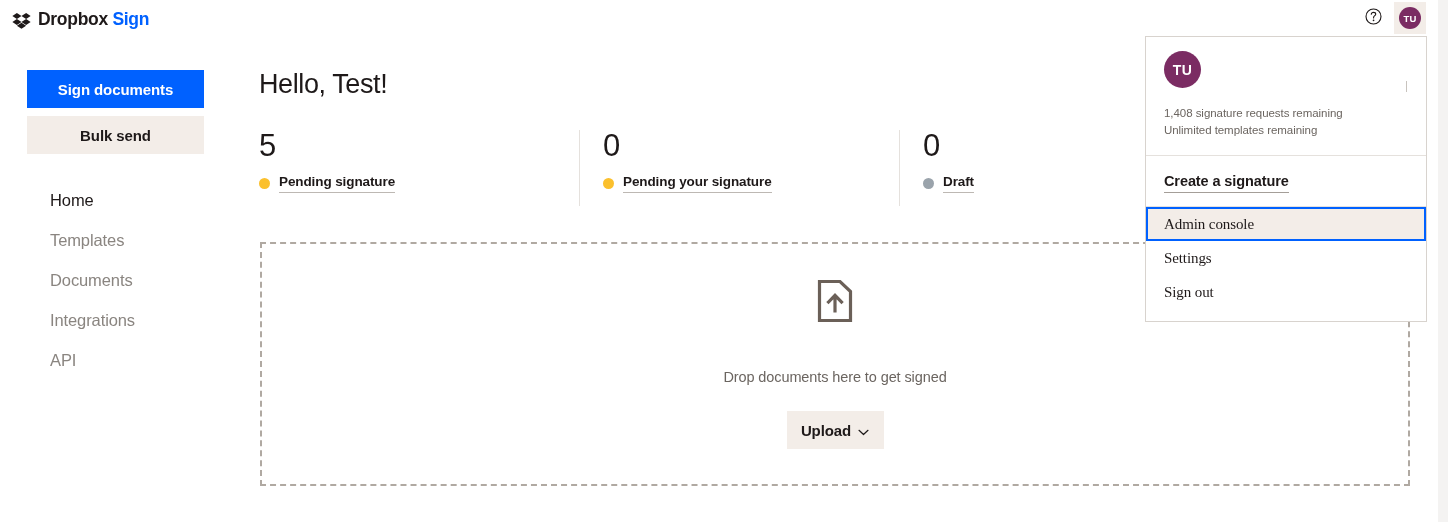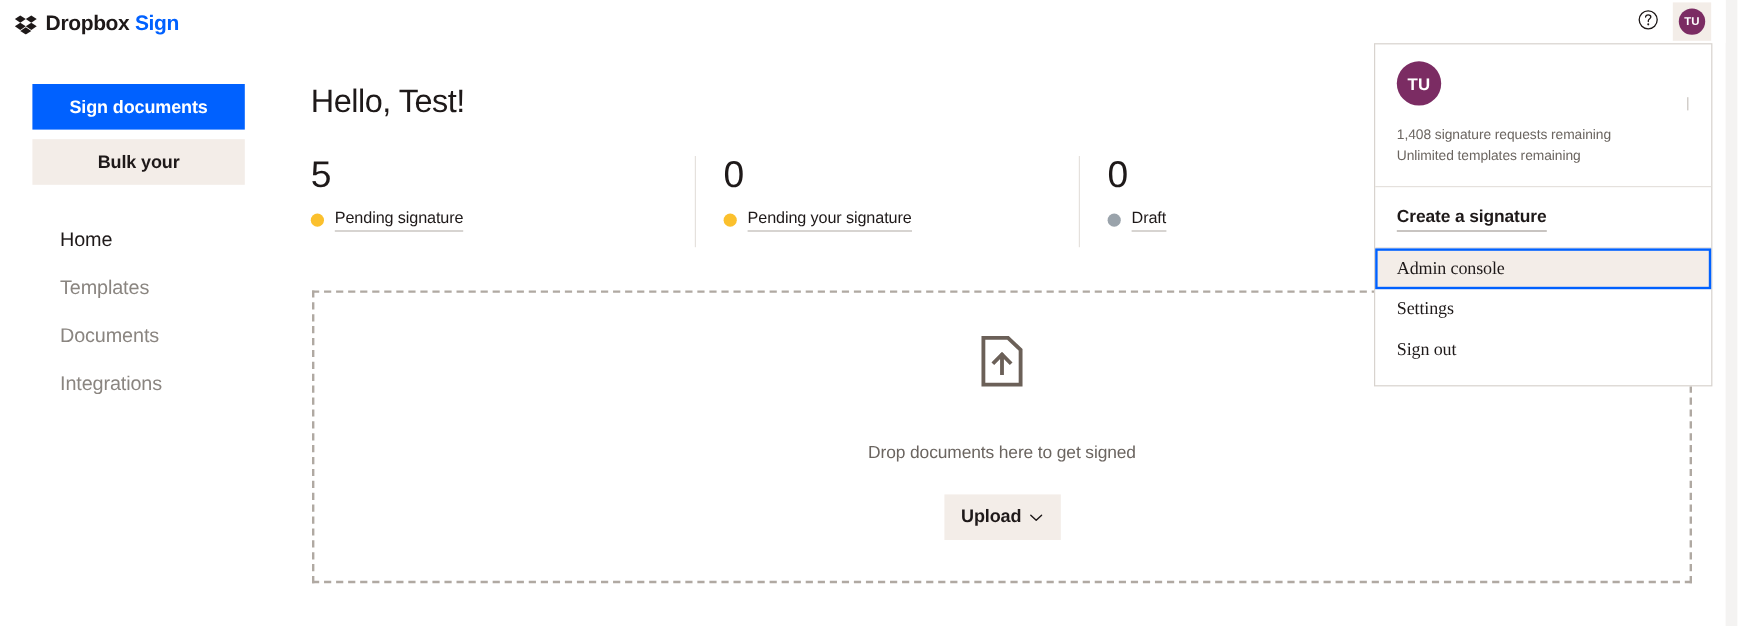--- a/index.html
+++ b/index.html
@@ -175,21 +175,21 @@
     display: flex;
     align-items: center;
     gap: 9px;
     margin-top: 10px;
   }
   .dot { width: 11px; height: 11px; border-radius: 50%; flex: none; }
   .dot.yellow { background: #fbc02d; }
   .dot.gray { background: #9aa3ab; }
   .stat-label {
     font-size: 13.5px;
-    font-weight: normal;
+    font-weight: bold;
     color: #1e1919;
     text-decoration: none;
     border-bottom: 1px solid #bdb8b3;
     padding-bottom: 3px;
     letter-spacing: -0.1px;
     cursor: pointer;
   }
 
   
   .dropzone {
@@ -337,27 +337,28 @@
         </span>
       </button>
       <button class="avatar-btn">
         <span class="avatar-circle">TU</span>
       </button>
     </div>
   </div>
 
   <div class="sidebar">
     <button class="btn-primary">Sign documents</button>
-    <button class="btn-secondary">Bulk your</button>
+    <button class="btn-secondary">Bulk send</button>
 
     <nav class="nav">
       <a class="nav-item active">Home</a>
       <a class="nav-item">Templates</a>
       <a class="nav-item">Documents</a>
       <a class="nav-item">Integrations</a>
+      <a class="nav-item">API</a>
     </nav>
   </div>
 
   <div class="main">
     <h1 class="greeting">Hello, Test!</h1>
 
     <div class="stats">
       <div class="stat">
         <div class="stat-value">5</div>
         <div class="stat-row">

